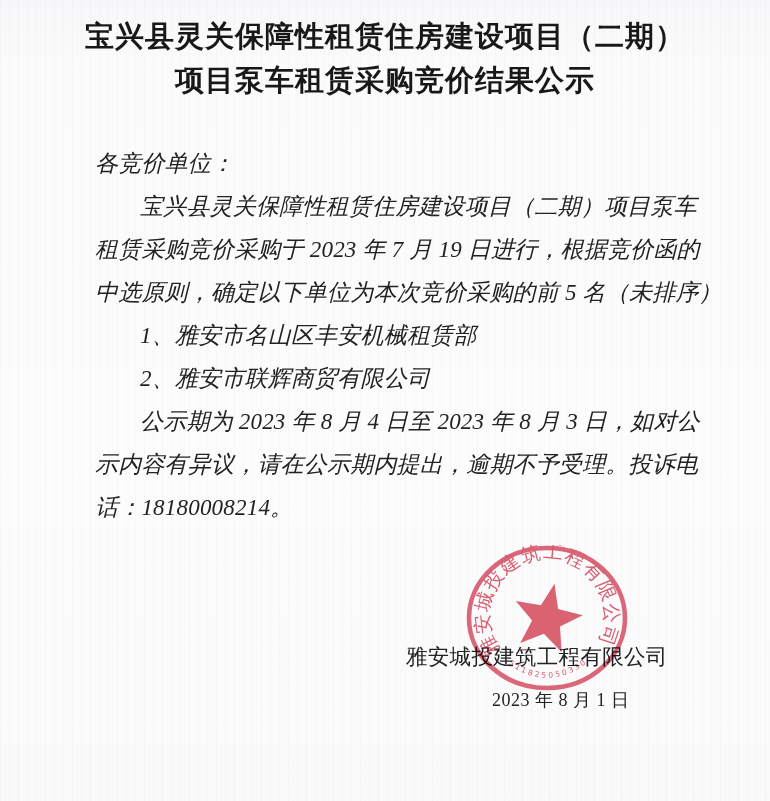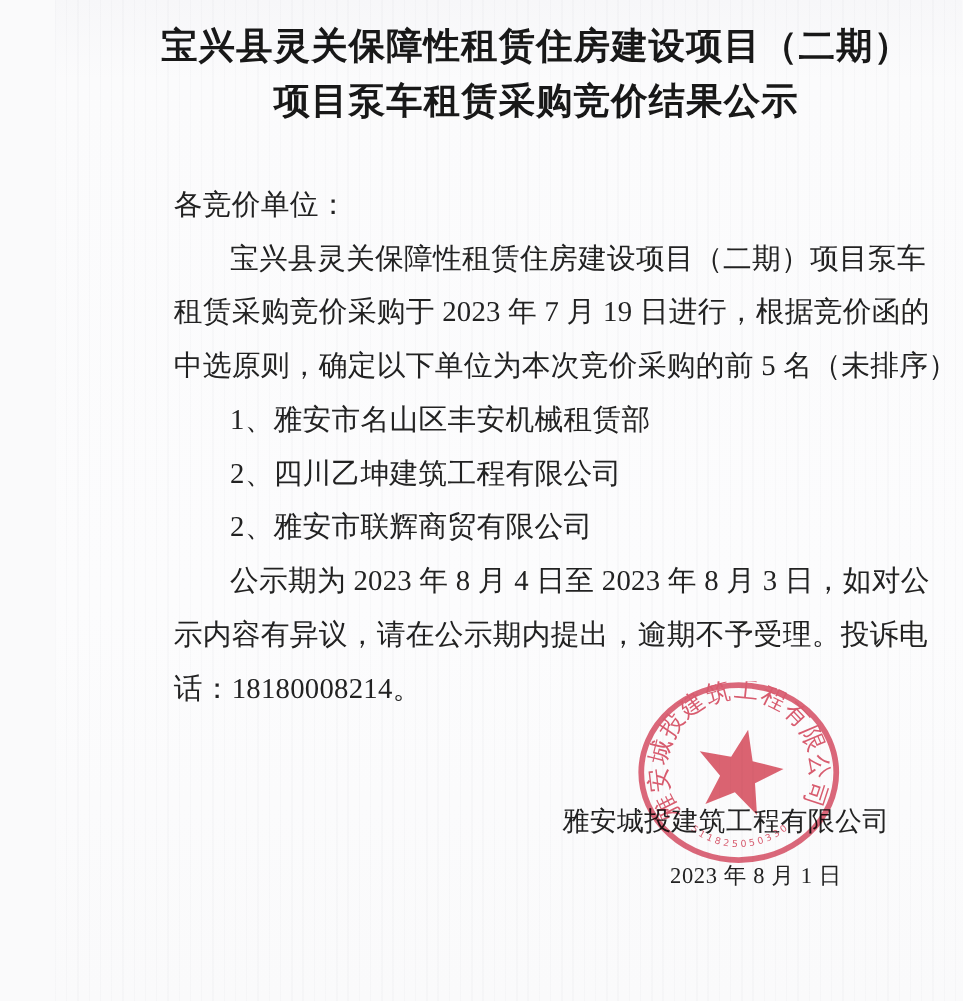--- a/index.html
+++ b/index.html
@@ -6,33 +6,32 @@
   body{
     width:770px;height:801px;position:relative;overflow:hidden;
     background:#fafafb;
     font-family:"Liberation Serif","DejaVu Serif",serif;
   }
   .paper{
     position:absolute;inset:0;
     background:
       repeating-linear-gradient(90deg, rgba(120,125,140,0.035) 0 1px, rgba(0,0,0,0) 1px 9px),
       linear-gradient(180deg,#f7f7f9 0%,#fbfbfc 8%,#fcfcfd 60%,#fafafb 100%);
-    margin-left: 44px;
   }
   .title{
     position:absolute;left:0;top:14px;width:770px;
     text-align:center;color:#181818;
     font-family:"DejaVu Sans","Liberation Sans",sans-serif;
     font-weight:700;font-size:29px;line-height:44px;letter-spacing:1px;
     margin:0;
   }
   .title span{display:block;}
   .body-text{
     position:absolute;left:95px;top:142px;width:640px;
-    color:#222;font-size:23px;letter-spacing:0.2px;
+    color:#222;font-size:23px;letter-spacing:0.2px;font-style:italic;
   }
   .line{height:43px;line-height:43px;white-space:nowrap;}
   .indent{padding-left:45px;}
   .sig-company{
     position:absolute;left:406px;top:642px;
     color:#222;font-size:21.5px;letter-spacing:0.3px;white-space:nowrap;
   }
   .sig-date{
     position:absolute;left:492px;top:688px;
     color:#222;font-size:18px;letter-spacing:0.5px;white-space:nowrap;
@@ -55,21 +54,20 @@
     <span>宝兴县灵关保障性租赁住房建设项目（二期）</span>
     <span>项目泵车租赁采购竞价结果公示</span>
   </h1>
 
   <div class="body-text">
     <div class="line">各竞价单位：</div>
     <div class="line indent">宝兴县灵关保障性租赁住房建设项目（二期）项目泵车</div>
     <div class="line">租赁采购竞价采购于 2023 年 7 月 19 日进行，根据竞价函的</div>
     <div class="line">中选原则，确定以下单位为本次竞价采购的前 5 名（未排序）</div>
     <div class="line indent">1、雅安市名山区丰安机械租赁部</div>
-    <div class="line indent">2、四川乙坤建筑工程有限公司</div>
     <div class="line indent">2、雅安市联辉商贸有限公司</div>
     <div class="line indent">公示期为 2023 年 8 月 4 日至 2023 年 8 月 3 日，如对公</div>
     <div class="line">示内容有异议，请在公示期内提出，逾期不予受理。投诉电</div>
     <div class="line">话：18180008214。</div>
   </div>
 
   <div class="sig-company">雅安城投建筑工程有限公司</div>
   <div class="sig-date">2023 年 8 月  1 日</div>
 
   <svg class="seal" viewBox="0 0 170 152">

